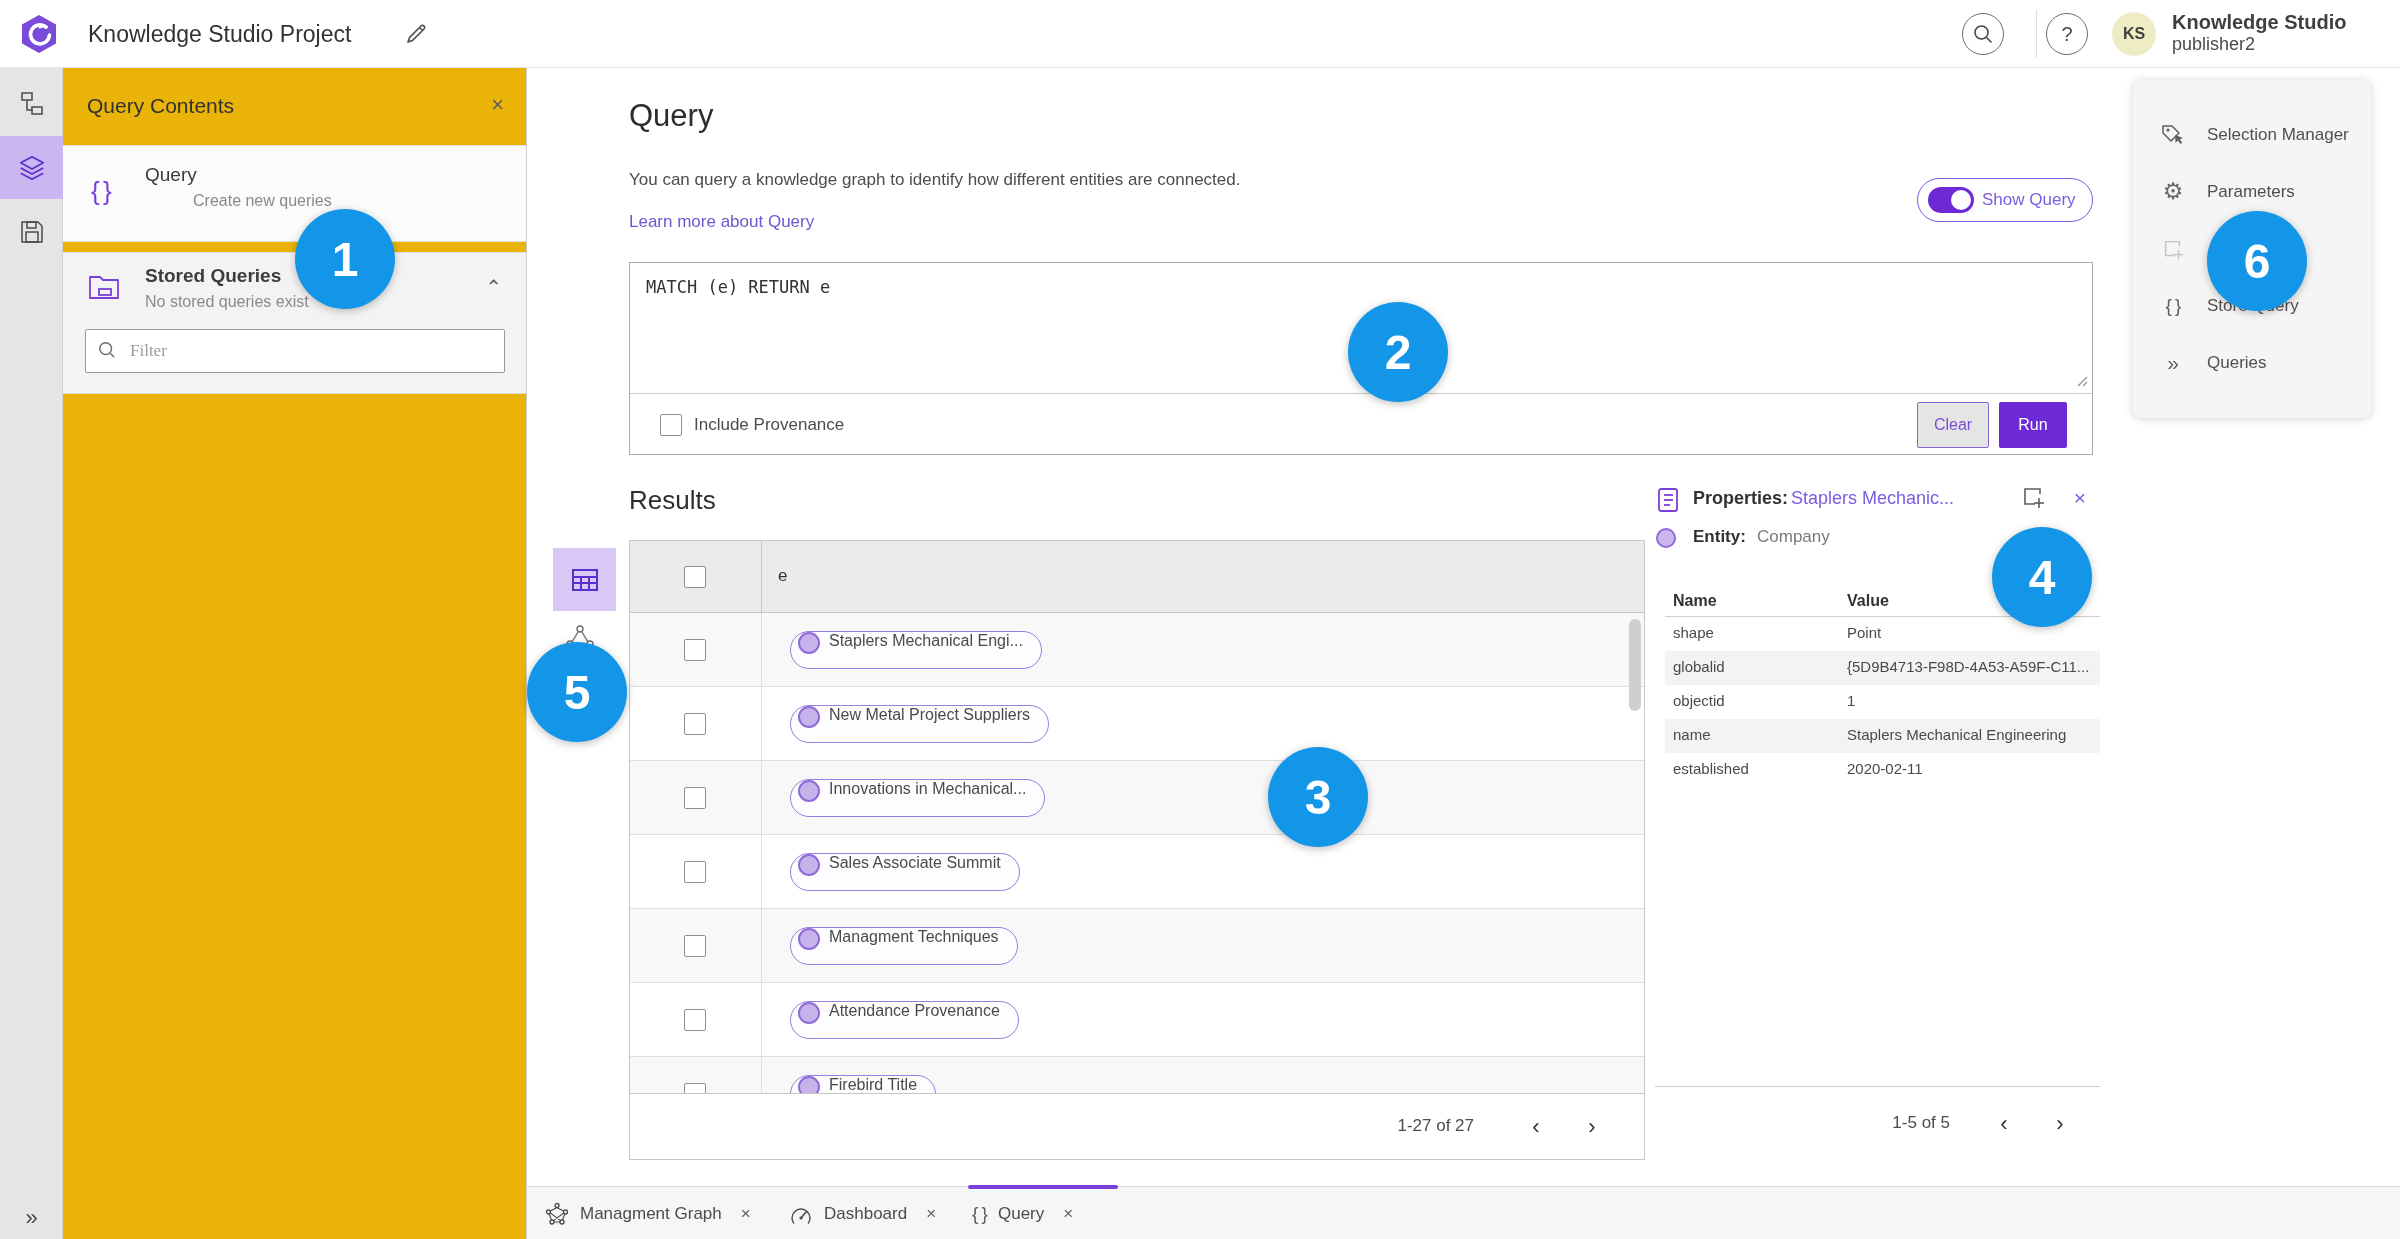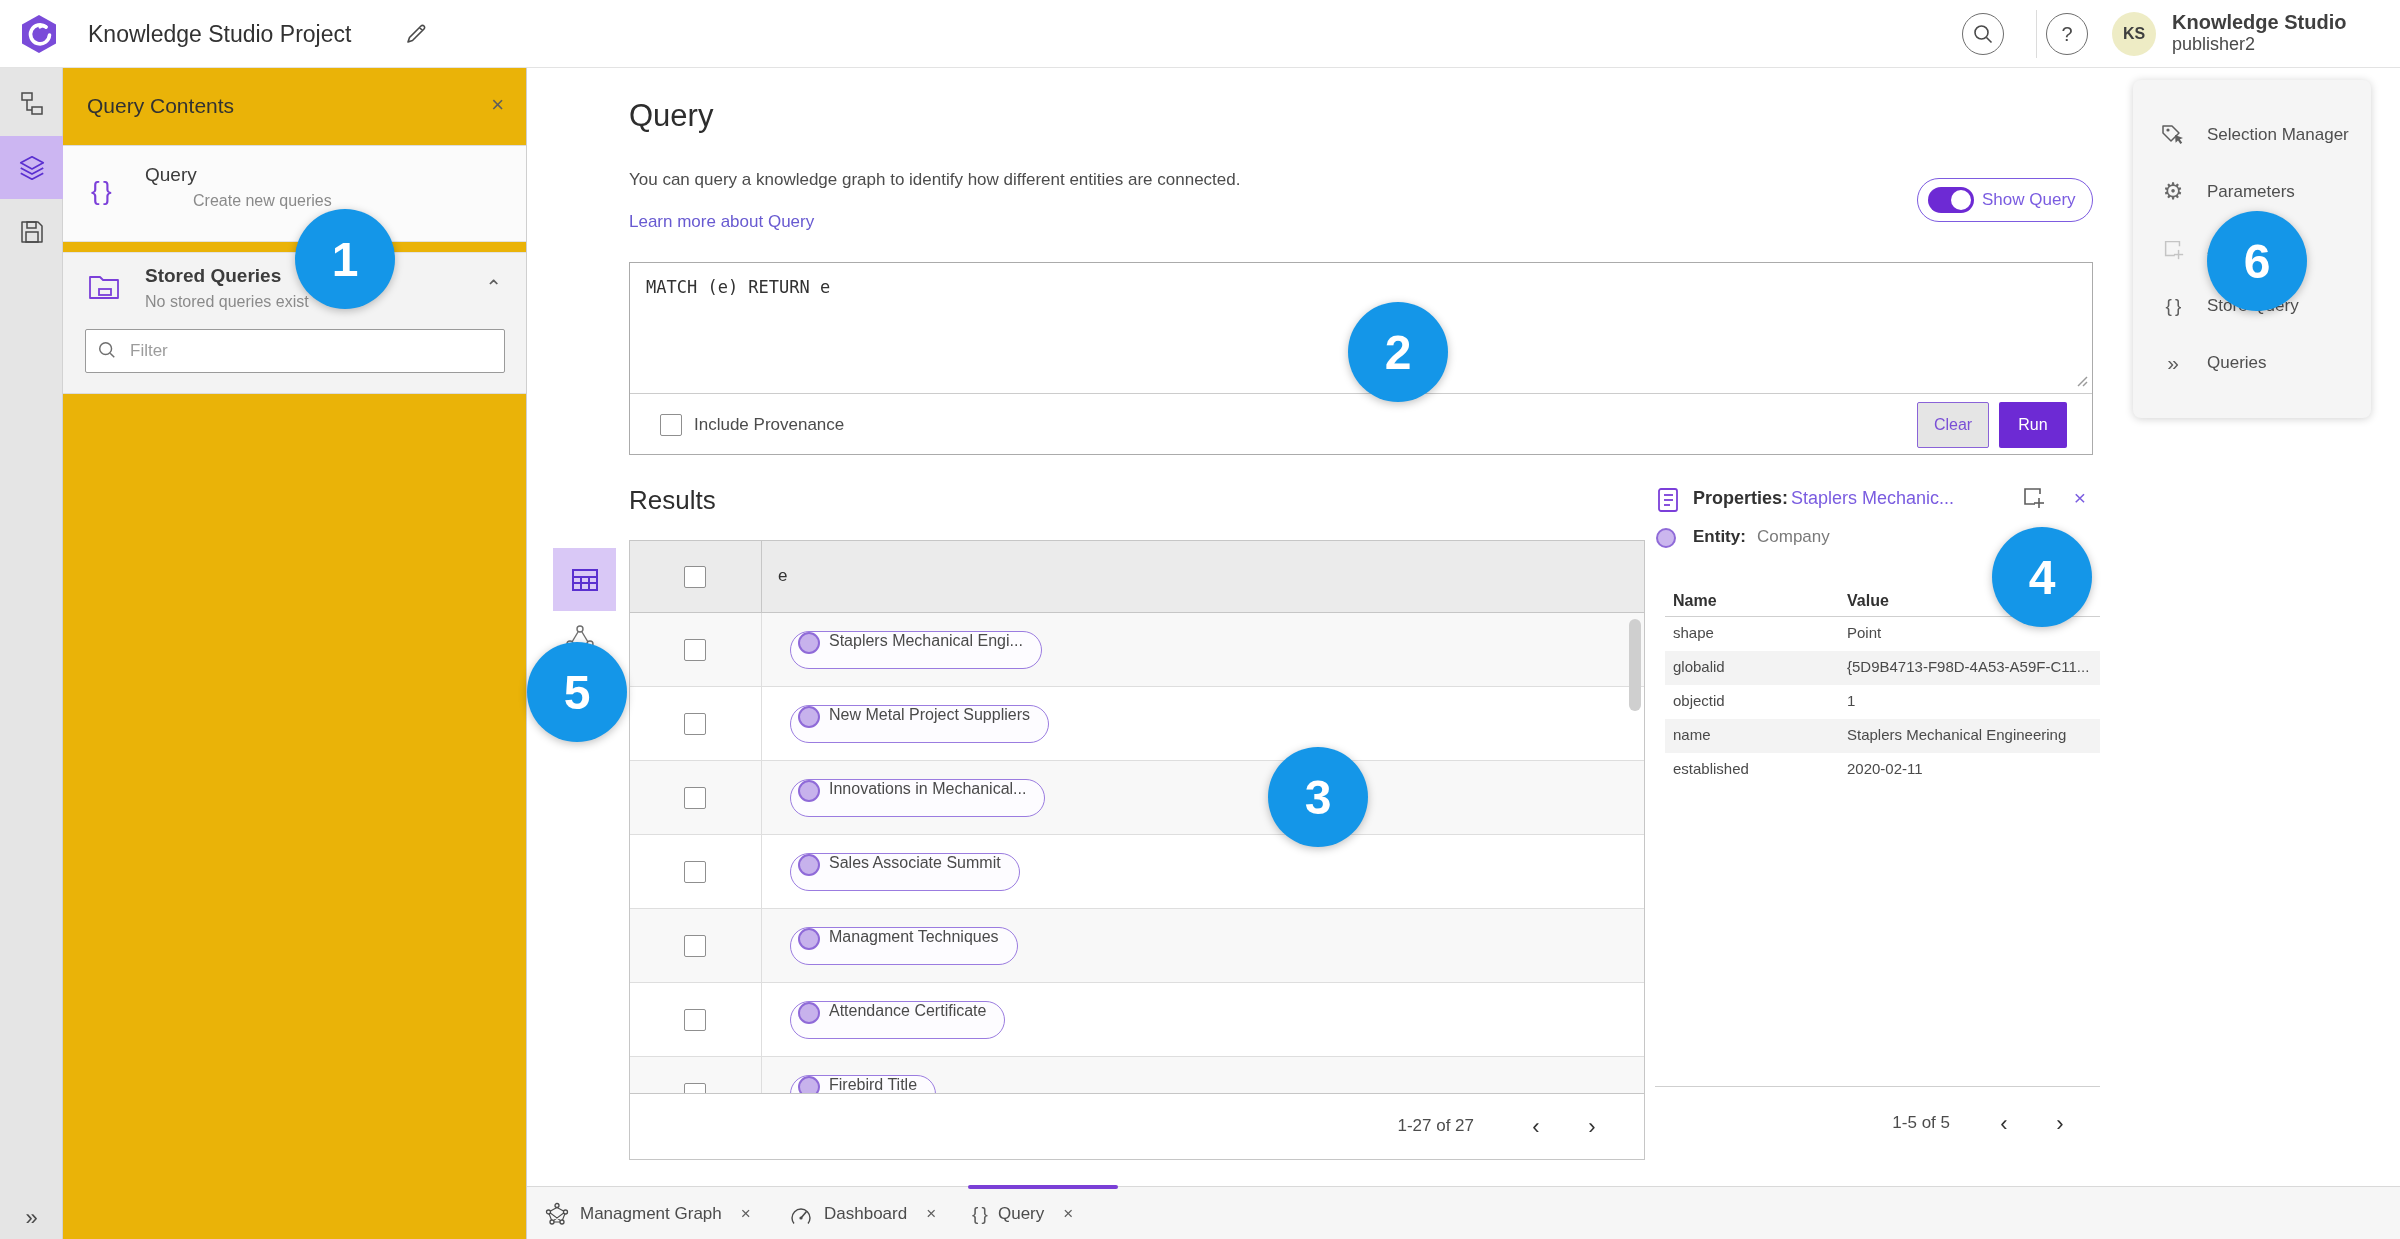--- a/index.html
+++ b/index.html
@@ -35,21 +35,21 @@
   .sb-query-item { position:relative; height:96px; background:#fbfbfb; border-bottom:1px solid #e2e2e2; cursor:pointer; }
   .sb-braces { position:absolute; left:28px; top:30px; font-size:26px; color:#7b3fd9; font-weight:400; letter-spacing:-2px; }
   .sb-item-title { position:absolute; left:82px; top:18px; font-size:19px; color:#3c3c3c; }
   .sb-item-sub { position:absolute; left:82px; top:46px; font-size:16px; color:#8a8a8a;margin-left:48px; }
   .sb-stored { position:relative; margin-top:10px; height:142px; background:#f3f3f3; border-top:1px solid #e2e2e2; border-bottom:1px solid #dcdcdc; cursor:pointer; }
   .sb-folder { position:absolute; left:24px; top:18px; }
   .sb-stored-title { position:absolute; left:82px; top:12px; font-size:19px; font-weight:700; color:#3c3c3c; }
   .sb-stored-sub { position:absolute; left:82px; top:40px; font-size:16px; color:#8a8a8a; }
   .sb-chevron { position:absolute; right:24px; top:22px; font-size:20px; color:#5e5e5e; cursor:pointer; }
   .filter-wrap { position:absolute; left:22px; top:76px; width:420px; height:44px; }
-  .filter-input { width:100%; height:100%; border:1px solid #9a9a9a; border-radius:2px; background:#fff; padding:0 12px 0 44px; font-size:17px; color:#4a4a4a; font-family:Liberation Sans, sans-serif; outline:none; }
+  .filter-input { width:100%; height:100%; border:1px solid #9a9a9a; border-radius:2px; background:#fff; padding:0 12px 0 44px; font-size:17px; color:#4a4a4a; font-family:Liberation Serif, serif; outline:none; }
   .filter-input::placeholder { color:#9c9c9c; }
   .filter-icon { position:absolute; left:12px; top:11px; }
 
   
   .main { position:absolute; left:527px; top:68px; width:1873px; height:1118px; background:#fff; }
   .q-title { position:absolute; left:629px; top:98px; font-size:31px; font-weight:500; color:#2d2d2d; }
   .q-desc { position:absolute; left:629px; top:170px; font-size:17px; color:#4c4c4c; }
   .q-link { position:absolute; left:629px; top:212px; font-size:17px; color:#685ad1; cursor:pointer; }
   .show-query { position:absolute; left:1917px; top:178px; width:176px; height:44px; border:1.5px solid #7d5be0; border-radius:22px; background:#fff; display:flex; align-items:center; padding-left:10px; cursor:pointer; }
   .toggle { position:relative; width:46px; height:26px; border-radius:13px; background:#6d2ad4; flex:0 0 auto; }
@@ -333,21 +333,21 @@
       <span class="chip">
           <span class="chip-dot"></span>
           <span class="chip-label">Managment Techniques</span>
         </span>
     </div>
     <div class="rt-row">
       <span class="checkbox"></span>
       <div class="rt-col-div"></div>
       <span class="chip">
           <span class="chip-dot"></span>
-          <span class="chip-label">Attendance Certificate</span>
+          <span class="chip-label">Attendance Provenance</span>
         </span>
     </div>
     <div class="rt-row odd">
       <span class="checkbox"></span>
       <div class="rt-col-div"></div>
       <span class="chip">
           <span class="chip-dot"></span>
           <span class="chip-label">Firebird Title</span>
         </span>
     </div>

